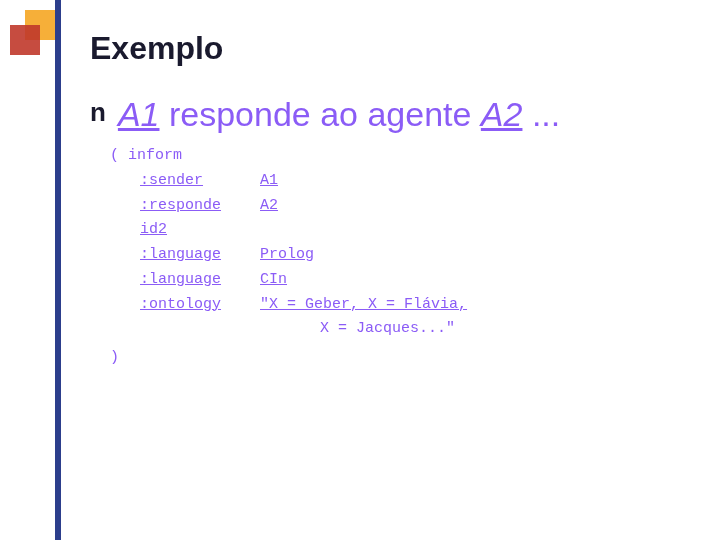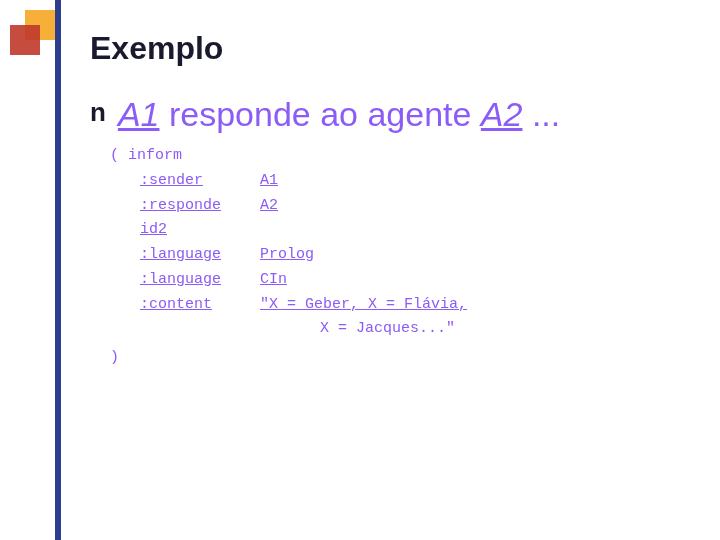--- a/index.html
+++ b/index.html
@@ -177,21 +177,21 @@
       </div>
       <div class="code-line code-indent2">
         <span class="code-key">:language</span>
         <span class="code-val">Prolog</span>
       </div>
       <div class="code-line code-indent2">
         <span class="code-key">:language</span>
         <span class="code-val">CIn</span>
       </div>
       <div class="code-line code-indent2">
-        <span class="code-key">:content</span>
+        <span class="code-key">:ontology</span>
         <span class="code-val">"X = Geber, X = Flávia,</span>
       </div>
       <div class="code-line" style="margin-left: 210px;">
         <span class="code-val">X = Jacques..."</span>
       </div>
       <div class="code-line code-indent1 closing-paren">
         <span>)</span>
       </div>
     </div>
   </div>

